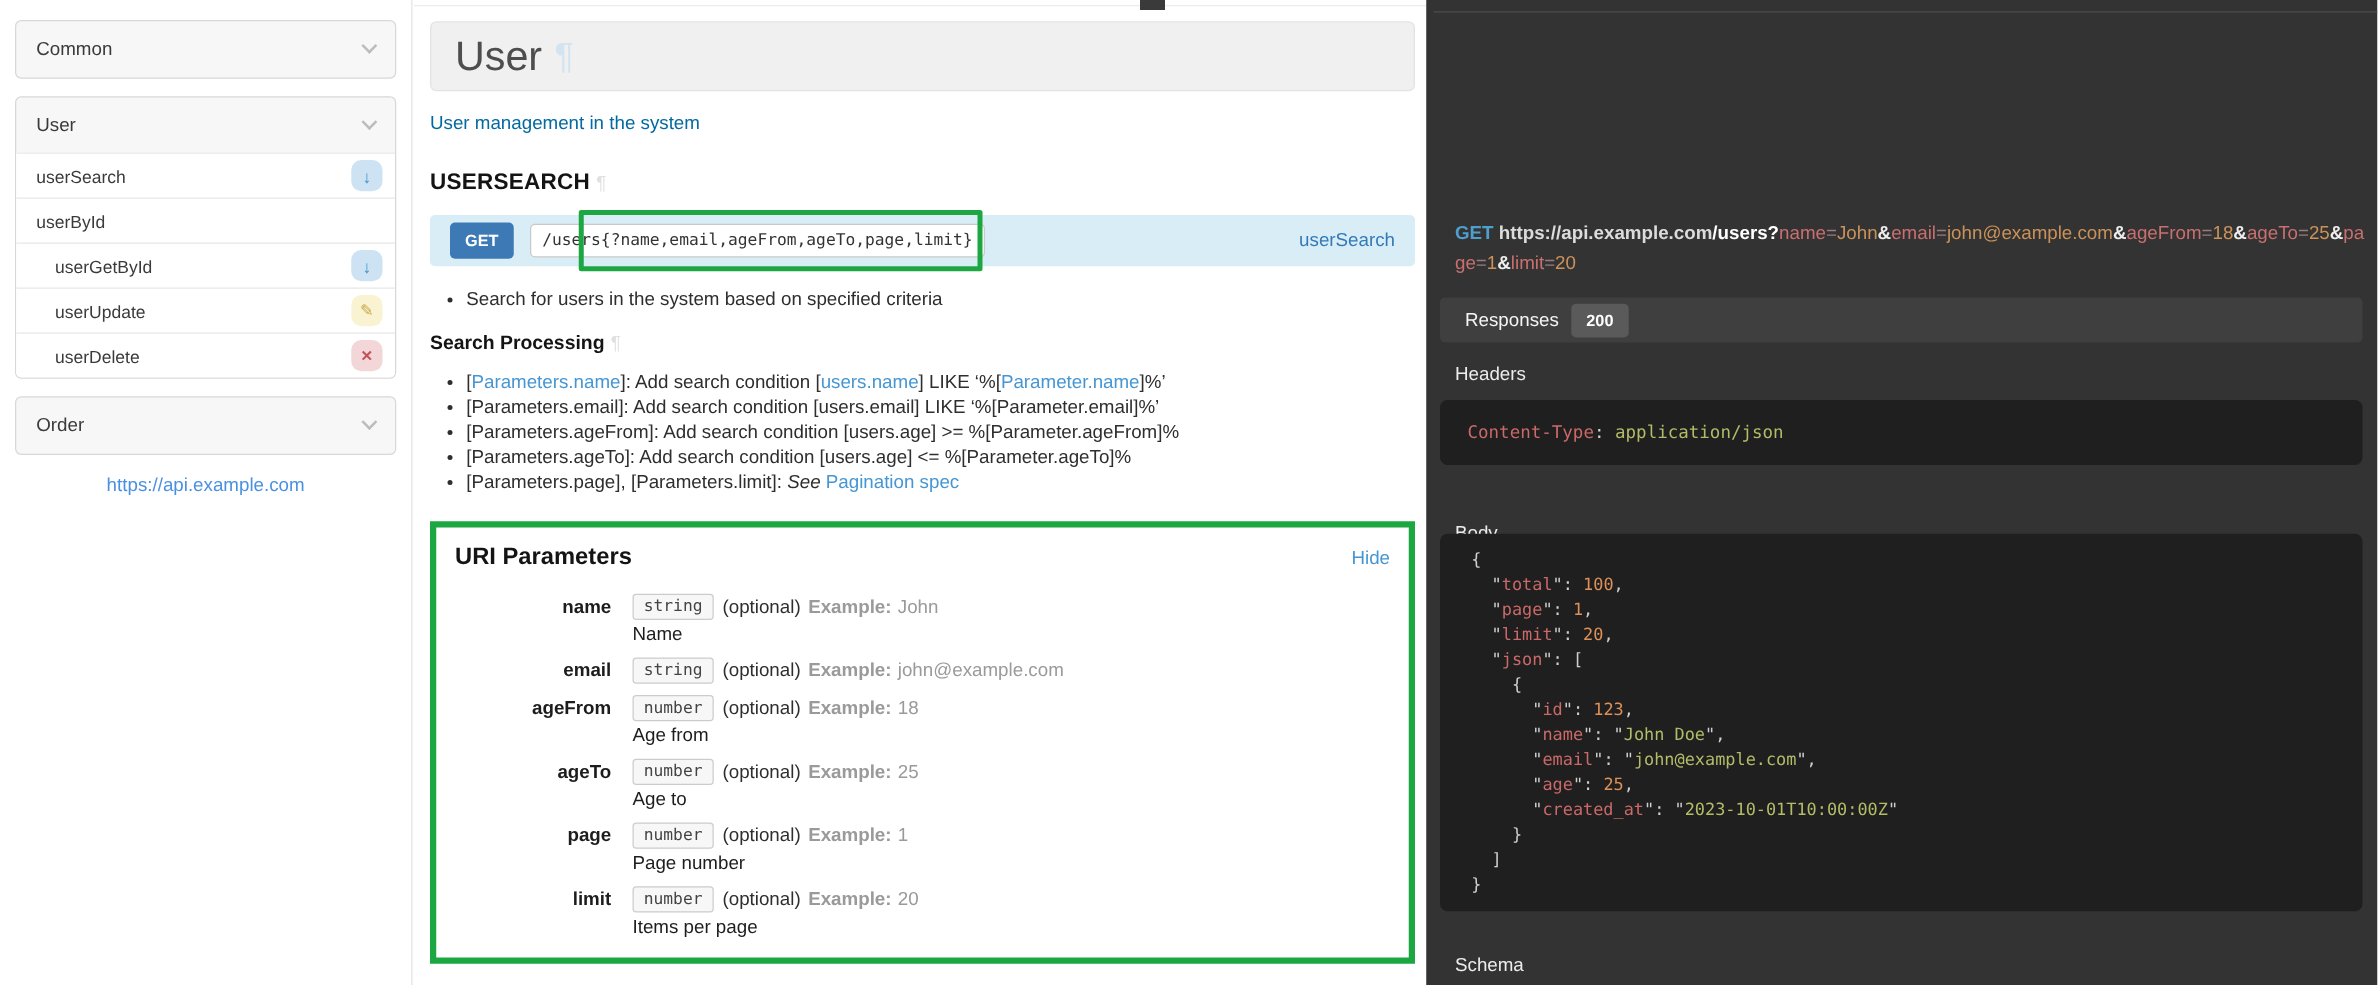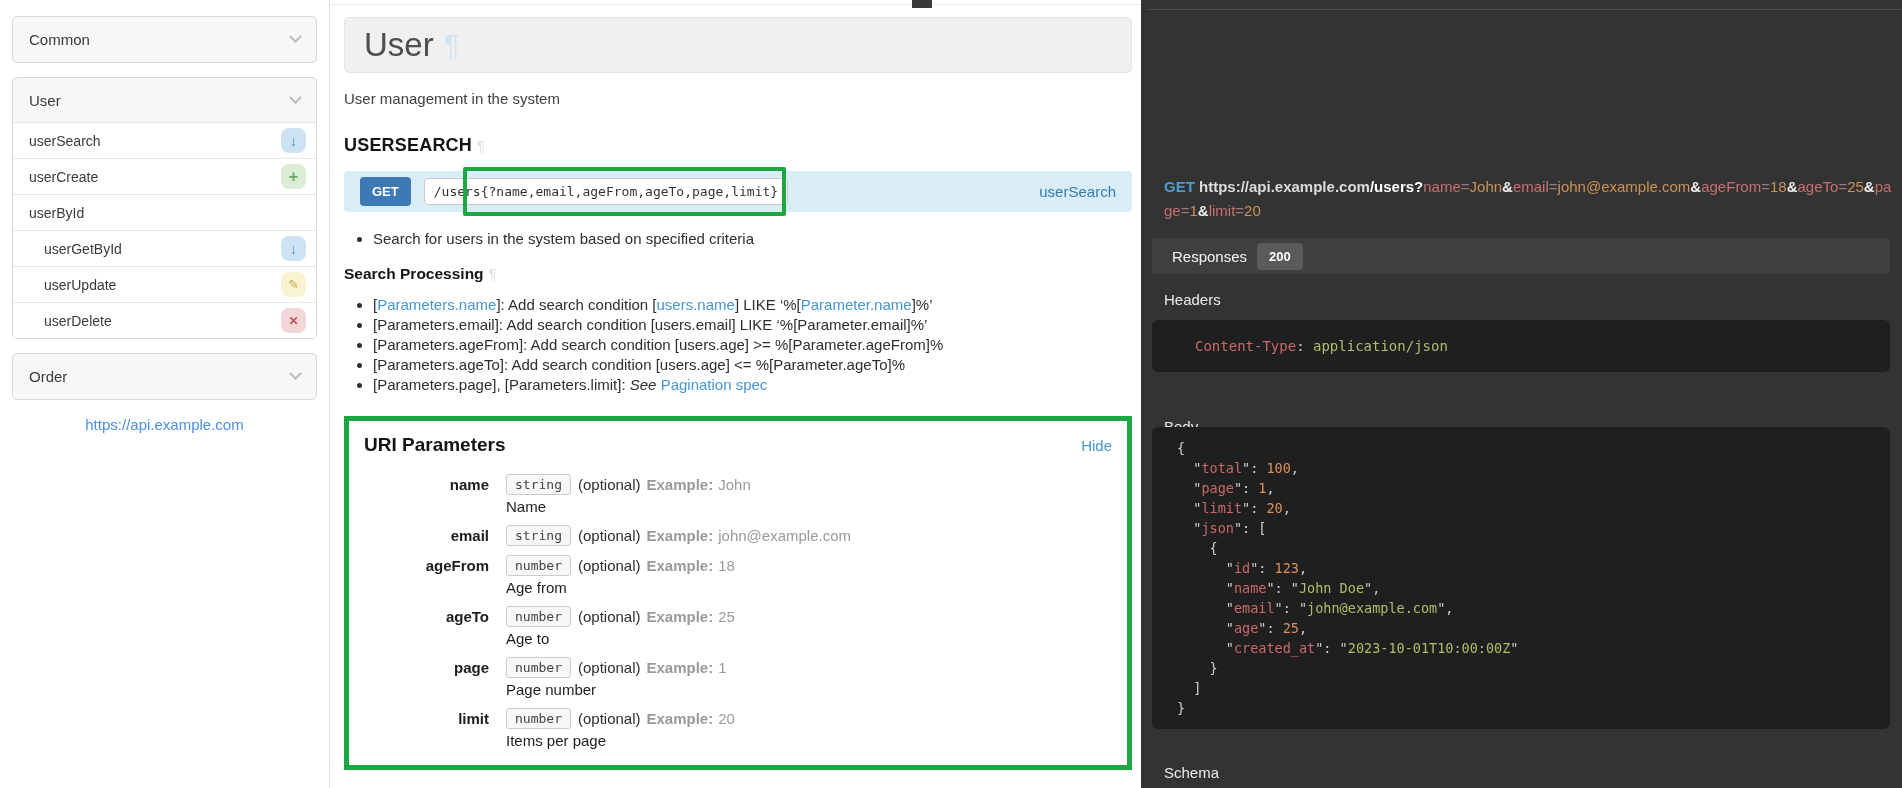--- a/index.html
+++ b/index.html
@@ -36,21 +36,21 @@
 
   
   .main { position:absolute; left:331px; top:0; width:810px; height:788px;
           background:#fff; overflow:hidden; }
   .main-topline { position:absolute; left:0; top:4px; width:100%; height:1px; background:#ececec; }
   .content { padding:17px 9px 0 13px; }
   .title-box { width:788px; height:56px; background:#f0f0f0; border:1px solid #e3e3e3;
                border-radius:5px; display:flex; align-items:center; padding-left:19px; }
   .title { font-size:33px; font-weight:300; color:#4e4e4e; }
   .pilcrow-light { font-size:29px; color:#d3e3ef; margin-left:10px; font-weight:300; }
-  .subtitle { margin-top:17px; font-size:15px; line-height:18px; color:#404040; }
+  .subtitle { margin-top:17px; font-size:15px; line-height:18px; color:#0369a1; }
   .sec-heading { margin-top:27px; font-size:18px; line-height:21px; font-weight:bold;
                  color:#141414; letter-spacing:.2px; }
   .pilcrow-grey { font-size:15px; color:#e0e0e0; font-weight:normal; margin-left:5px; }
 
   .ep-row { position:relative; margin-top:15px; width:788px; height:41px;
             background:#d9edf7; border-radius:4px; display:flex; align-items:center; }
   .ep-method { margin-left:16px; background:#3d7ab5; color:#fff; font-weight:bold;
                font-size:13px; padding:7px 12px; border-radius:4px; }
   .ep-uri { margin-left:13px; background:#fff; border:1px solid #c9c9c9; border-radius:4px;
             font-family:"DejaVu Sans Mono", monospace; font-size:13px; color:#333;
@@ -97,21 +97,21 @@
   .c-qv { color:#ca9259; }
   .c-amp{ color:#ededed; font-weight:bold; }
   .resp-bar { position:absolute; left:11px; top:238px; width:738px; height:36px;
               background:#3f3f3f; border-radius:4px; display:flex; align-items:center;
               padding-left:20px; }
   .resp-label { color:#f5f5f5; font-size:15px; }
   .status-badge { margin-left:10px; background:#5a5a5a; color:#fff; font-size:13px;
                   font-weight:bold; border-radius:4px; padding:6px 12px; cursor:pointer; }
   .dark-label { position:absolute; left:23px; color:#ececec; font-size:15px; }
   .codeblock { position:absolute; left:11px; width:738px; background:#1f1f1f; border-radius:6px; }
-  .ct-block { top:320px; height:52px; display:flex; align-items:center; padding-left:43px;
+  .ct-block { top:320px; height:52px; display:flex; align-items:center; padding-left:22px;
               font-family:"DejaVu Sans Mono", monospace; font-size:14px; }
   .json-block { top:427px; height:302px; padding:11px 0 0 25px; overflow:hidden; }
   .json-block pre { font-family:"DejaVu Sans Mono", monospace; font-size:13.5px; line-height:20px; }
   .c-pn  { color:#cfcfcf; }
   .c-q   { color:#cfcfcf; }
   .c-key { color:#cb6969; }
   .c-num { color:#dd9159; }
   .c-str { color:#b3bc68; }
 
   .notch { position:absolute; left:912px; top:0; width:20px; height:8px; background:#3a3a3a; }
@@ -129,24 +129,20 @@
 
   <div class="acc">
     <div class="acc-header">
       <span>User</span>
       <span class="chev"></span>
     </div>
     <div class="acc-rows">
         <div class="srow c-ind1">
           <span class="srow-label">userSearch</span>
           <span class="sicon c-blue">↓</span>
-        </div>
-        <div class="srow c-ind1">
-          <span class="srow-label">userCreate</span>
-          <span class="sicon c-green">+</span>
         </div>
         <div class="srow c-ind1">
           <span class="srow-label">userById</span>
           <span class="sicon" style="visibility: hidden;"></span>
         </div>
         <div class="srow c-ind2">
           <span class="srow-label">userGetById</span>
           <span class="sicon c-blue">↓</span>
         </div>
         <div class="srow c-ind2">

